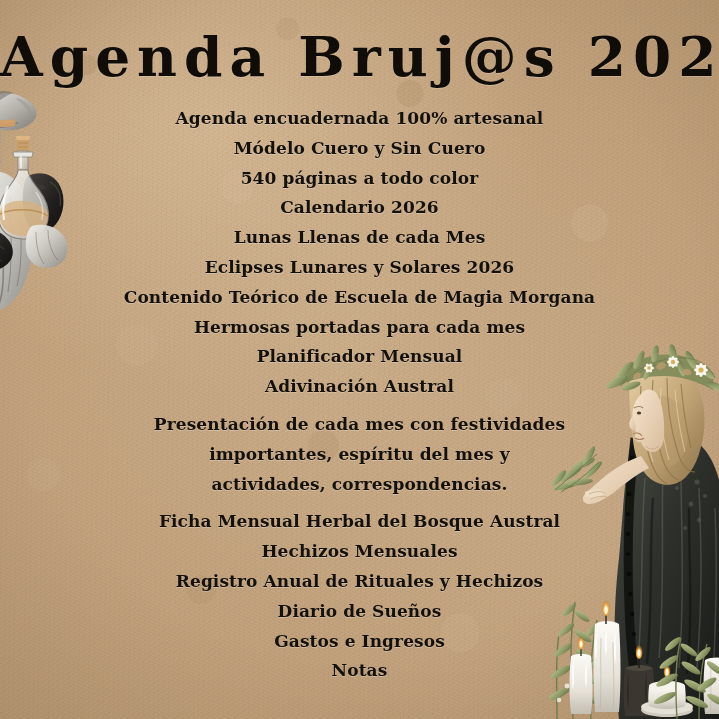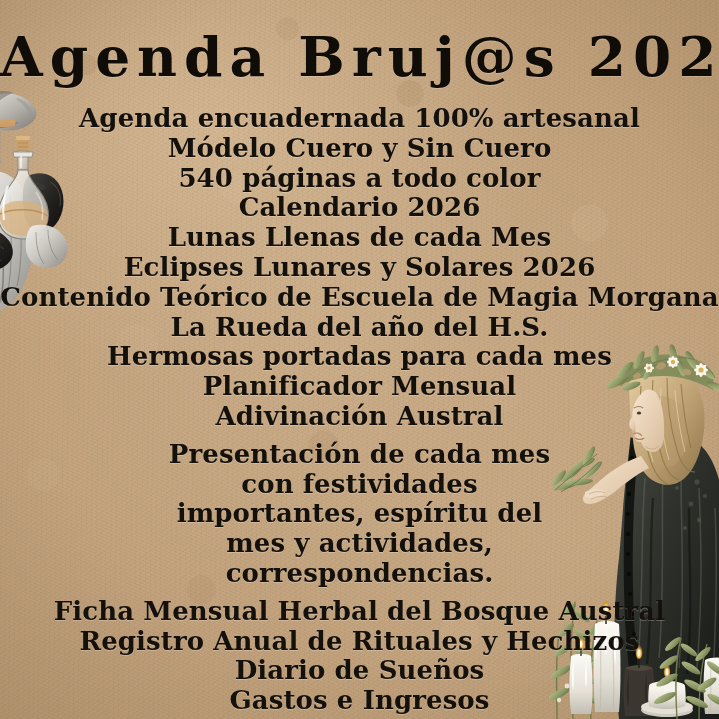--- a/index.html
+++ b/index.html
@@ -58,21 +58,21 @@
     letter-spacing:7px;color:#100d09;
     text-shadow:0 1px 0 rgba(255,248,235,.22);
     white-space:nowrap;
   }
   .feature-list{
     position:absolute;left:0;right:0;top:104px;z-index:6;
     text-align:center;padding:0;margin:0;list-style:none;
   }
   .feature-list li{
     font-family:"DejaVu Serif", serif;
-    font-size:26px;line-height:29.8px;font-weight:700;
+    font-size:17px;line-height:29.8px;font-weight:700;
     color:#14110c;letter-spacing:.1px;
     text-shadow:0 1px 0 rgba(255,250,238,.25);
     white-space:nowrap;
   }
   .feature-list li.wrapline{white-space:normal;}
 
   
   .art-left{
     position:absolute;left:-28px;top:86px;width:118px;height:240px;z-index:4;
   }
@@ -499,26 +499,26 @@
   </div>
 
   <ul class="feature-list" id="feature-list">
       <li>Agenda encuadernada 100% artesanal</li>
       <li>Módelo Cuero y Sin Cuero</li>
       <li>540 páginas a todo color</li>
       <li>Calendario 2026</li>
       <li>Lunas Llenas de cada Mes</li>
       <li>Eclipses Lunares y Solares 2026</li>
       <li>Contenido Teórico de Escuela de Magia Morgana</li>
-      <li>La Rueda del año del H.S.</li>
       <li>Hermosas portadas para cada mes</li>
       <li>Planificador Mensual</li>
       <li>Adivinación Austral</li>
       <li class="wrapline" style="max-width: 420px; margin: 8px auto;">Presentación de cada mes con festividades importantes, espíritu del mes y actividades, correspondencias.</li>
       <li>Ficha Mensual Herbal del Bosque Austral</li>
+      <li>Hechizos Mensuales</li>
       <li>Registro Anual de Rituales y Hechizos</li>
       <li>Diario de Sueños</li>
       <li>Gastos e Ingresos</li>
       <li>Notas</li>
     </ul>
 
   <div class="paper-vignette"></div>
 </div>
 
 </body></html>

